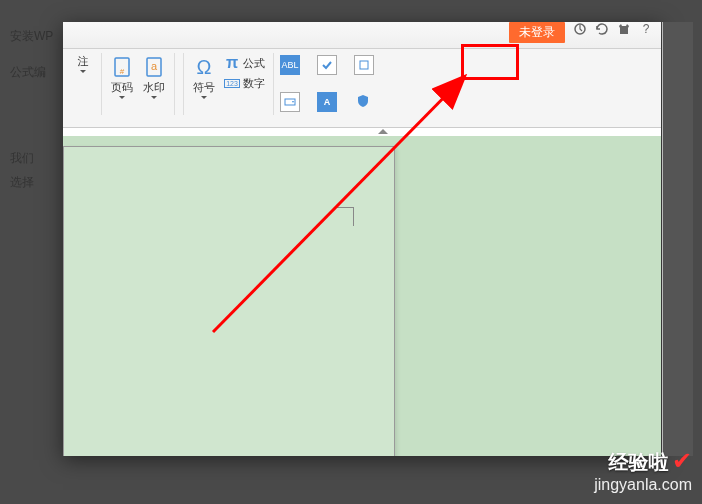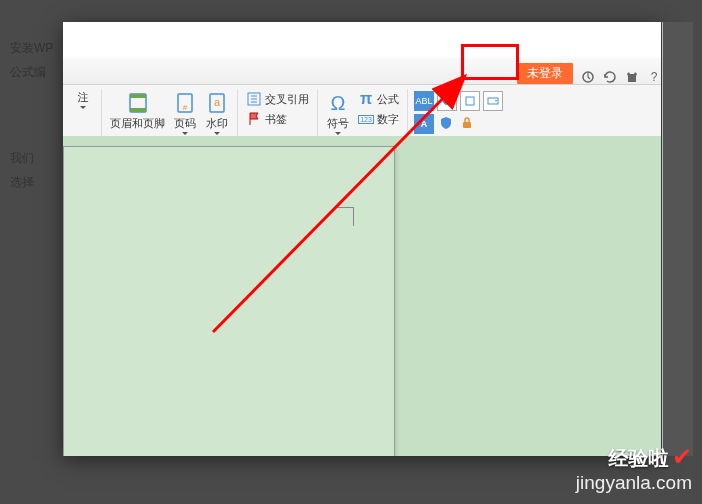--- a/index.html
+++ b/index.html
@@ -27,23 +27,22 @@
     height: 434px;
     background: #fff;
     box-shadow: 0 4px 20px rgba(0,0,0,0.5);
   }
   .titlebar {
     height: 26px;
     background: linear-gradient(#f9f9f9, #efefef);
     border-bottom: 1px solid #d0d0d0;
     display: flex;
     justify-content: flex-end;
-    align-items: flex-end;
-    padding: 0 0;
-    margin-top: 36px;
+    align-items: flex-start;
+    padding: 0 8px;
   }
   .login-btn {
     background: #ff6a2e;
     color: #fff;
     padding: 2px 10px;
     font-size: 12px;
     margin-right: 8px;
     border-radius: 1px;
   }
   .title-icons {
@@ -204,45 +203,45 @@
     color: #fff;
     text-align: right;
   }
   .watermark .main {
     font-size: 20px;
     font-weight: bold;
     text-shadow: 0 1px 2px rgba(0,0,0,0.6);
   }
   .watermark .check { color: #ff3333; font-size: 24px;}
   .watermark .sub {
-    font-size: 19px;
+    font-size: 16px;
     color: #eee;
   }
   .tiny-icon-grid {
     display: flex;
     flex-wrap: wrap;
-    gap: 3px;
+    gap: 17px;
     align-content: flex-start;
     padding: 2px;
   }
   .tiny-icon {
     width: 18px;
     height: 18px;
     border: 1px solid #aaa;
     display: flex;
     align-items: center;
     justify-content: center;
     font-size: 9px;
     background: #fff;
   }
 </style>
 </head>
 <body>
 
-<div class="bg-texts" style="top:40px;">安装WP</div>
+<div class="bg-texts" style="top:28px;">安装WP</div>
 <div class="bg-texts" style="top:64px;">公式编</div>
 <div class="bg-texts" style="top:150px;">我们</div>
 <div class="bg-texts" style="top:174px;">选择</div>
 
 <div class="main-window">
 
   <div class="titlebar">
     <div class="login-btn">未登录</div>
     <div class="title-icons">
       <div class="title-icon">
@@ -276,69 +275,40 @@
       <div class="big-btn" style="width:20px;">
         <div class="lbl">注</div>
         <div class="dd-arrow"></div>
       </div>
     </div>
 
     <div class="ribbon-group">
       <div class="big-btn">
         <div class="icon-box">
           <svg width="22" height="22" viewBox="0 0 22 22">
-              <rect x="3" y="2" width="16" height="18" rx="1" fill="none" stroke="#4a90d9" stroke-width="1.5"></rect>
-              <rect x="3" y="2" width="16" height="4" fill="#6aa84f"></rect>
-              <rect x="3" y="16" width="16" height="4" fill="#6aa84f"></rect>
-            </svg>
-        </div>
-        <div class="lbl">页眉和页脚</div>
-      </div>
-      <div class="big-btn">
-        <div class="icon-box">
-          <svg width="22" height="22" viewBox="0 0 22 22">
               <rect x="4" y="2" width="14" height="18" rx="1" fill="none" stroke="#4a90d9" stroke-width="1.5"></rect>
               <text x="11" y="18" text-anchor="middle" font-size="8" fill="#e69138">#</text>
             </svg>
         </div>
         <div class="lbl">页码</div>
         <div class="dd-arrow"></div>
       </div>
       <div class="big-btn">
         <div class="icon-box">
           <svg width="22" height="22" viewBox="0 0 22 22">
               <rect x="4" y="2" width="14" height="18" rx="1" fill="none" stroke="#4a90d9" stroke-width="1.5"></rect>
               <text x="11" y="14" text-anchor="middle" font-size="11" fill="#e69138">a</text>
             </svg>
         </div>
         <div class="lbl">水印</div>
         <div class="dd-arrow"></div>
       </div>
     </div>
 
     <div class="ribbon-group">
-      <div class="stack">
-        <div class="small-btn">
-          <div class="ic">
-            <svg width="16" height="16" viewBox="0 0 16 16">
-                <rect x="2" y="2" width="12" height="12" fill="none" stroke="#4a90d9"></rect>
-                <path d="M5 8 L11 8 M5 5 L11 5 M5 11 L11 11" stroke="#4a90d9"></path>
-              </svg>
-          </div>
-          <div class="lbl">交叉引用</div>
-        </div>
-        <div class="small-btn">
-          <div class="ic">
-            <svg width="16" height="16" viewBox="0 0 16 16">
-                <path d="M4 2 L4 14 M4 2 L12 2 L10 5 L12 8 L4 8" fill="#e06666" stroke="#cc0000"></path>
-              </svg>
-          </div>
-          <div class="lbl">书签</div>
-        </div>
-      </div>
     </div>
 
     <div class="ribbon-group">
       <div class="big-btn">
         <div class="icon-box" style="font-size:20px;color:#4a90d9;">Ω</div>
         <div class="lbl">符号</div>
         <div class="dd-arrow"></div>
       </div>
       <div class="stack">
         <div class="small-btn">

